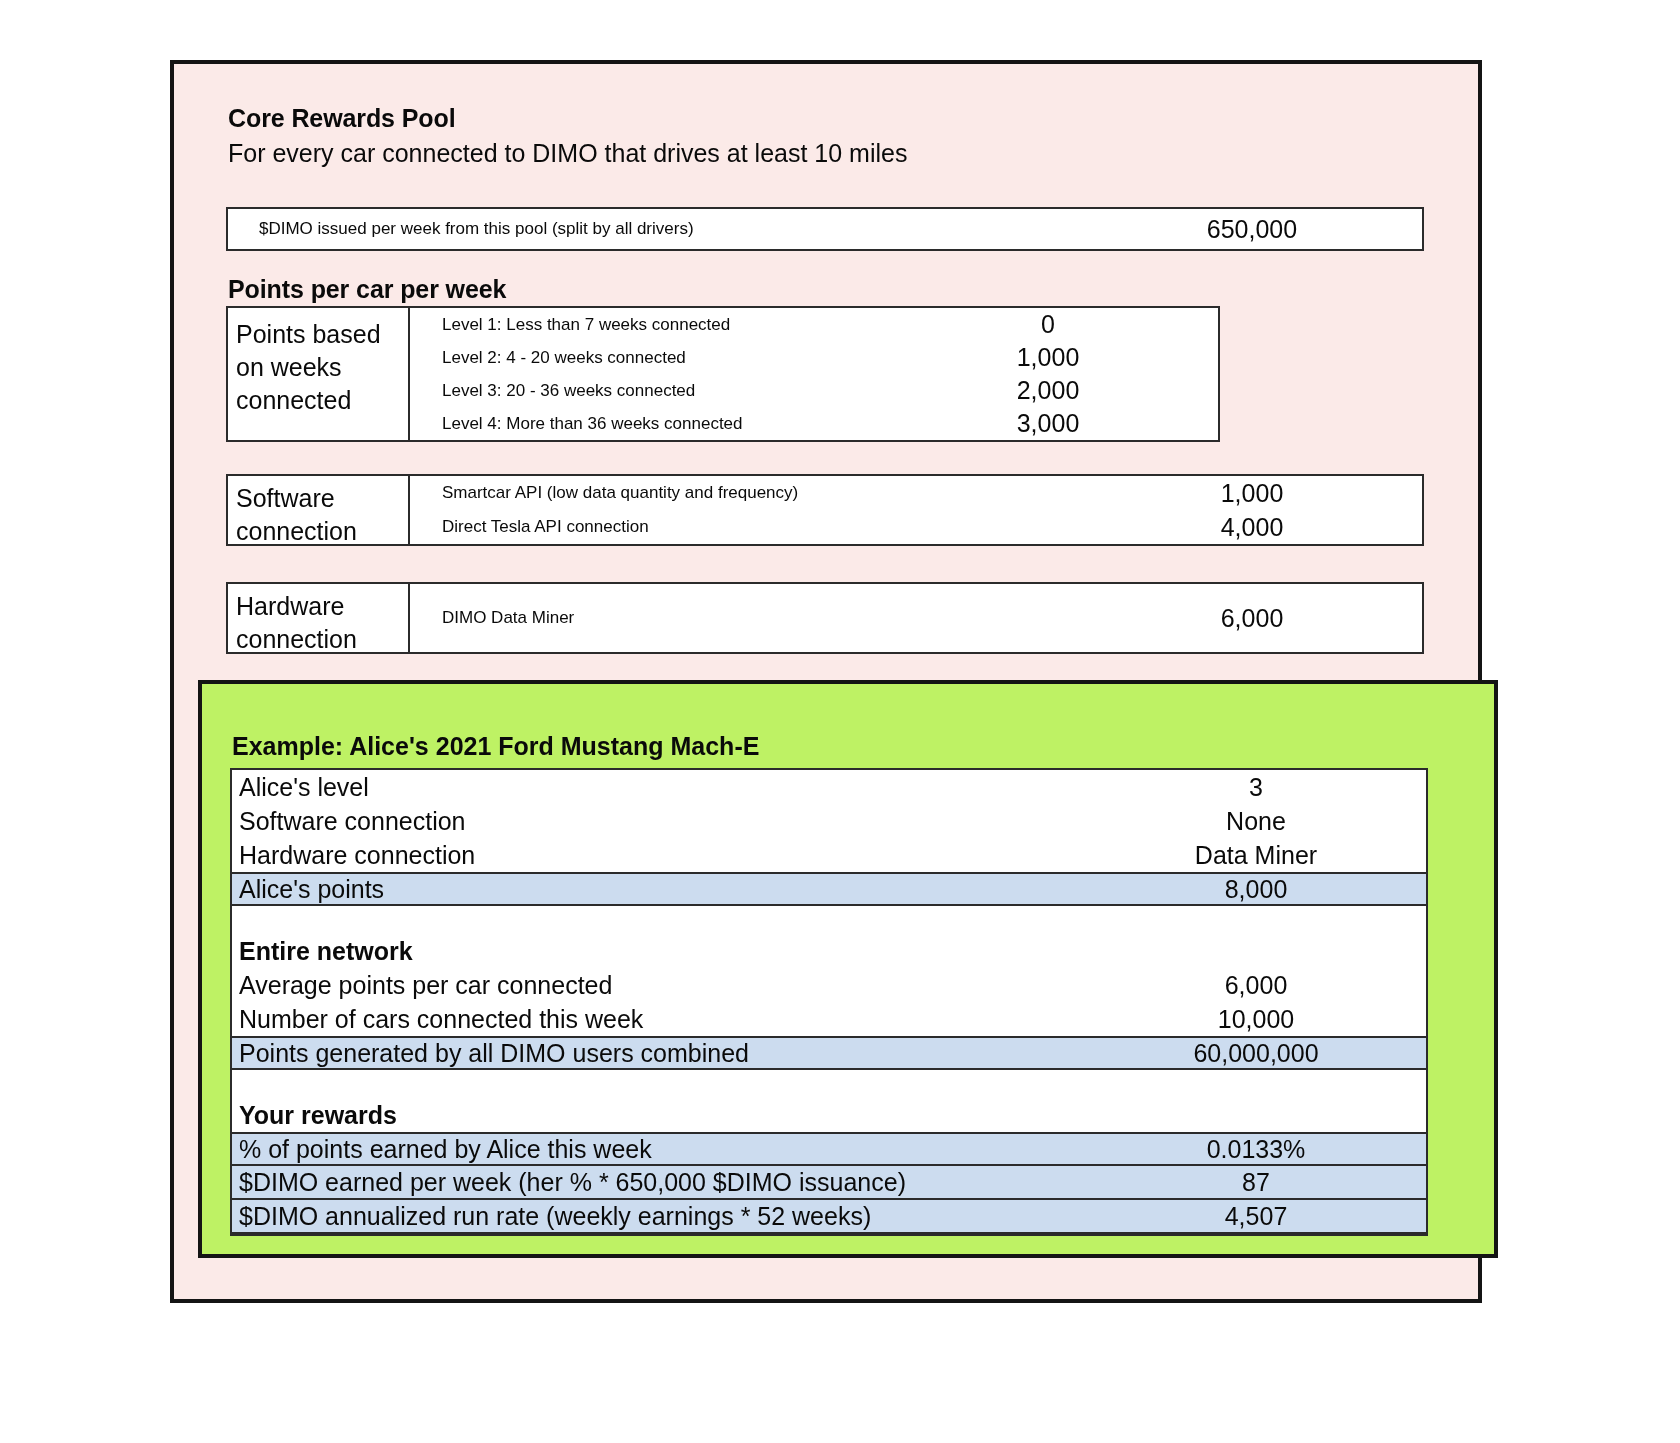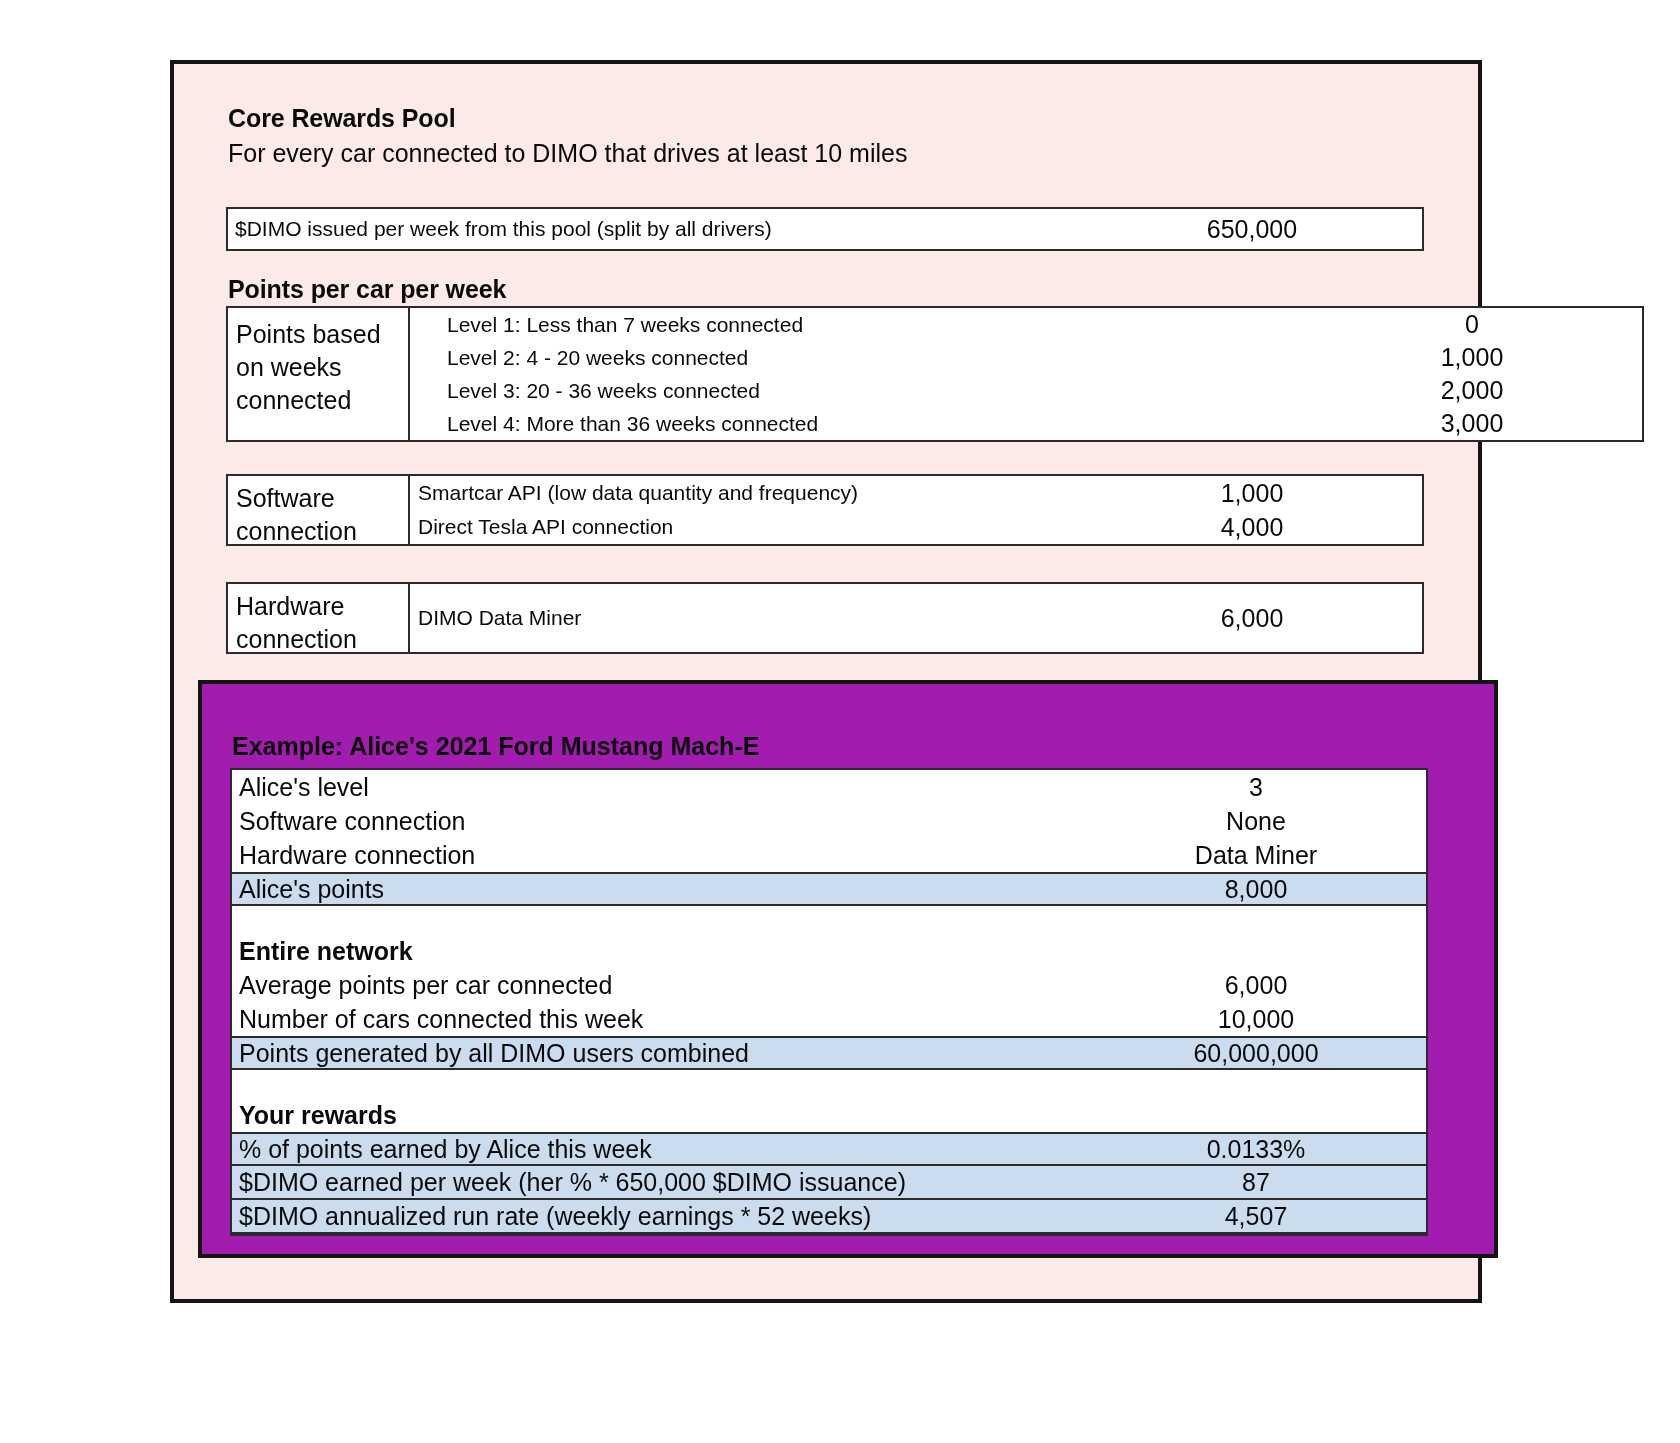--- a/index.html
+++ b/index.html
@@ -60,45 +60,45 @@
     flex-direction: column;
     justify-content: center;
   }
   .tbl .row {
     display: flex;
     align-items: center;
   }
   .tbl .row .r-text {
     flex: 1;
     padding-left: 8px;
-    font-size: 21px;
+    font-size: 17px;
     white-space: nowrap;
+    margin-left: 24px;
   }
   .tbl .row .r-val {
     width: 340px;
     text-align: center;
     font-size: 25px;
   }
 
   
   #issuance-table {
     left: 52px;
     top: 143px;
     width: 1198px;
     height: 44px;
   }
   #issuance-table .r-text { padding-left: 7px; }
 
   
   #levels-table {
     left: 52px;
     top: 242px;
-    width: 1418px;
+    width: 994px;
     height: 136px;
-    gap: 29px;
   }
   #levels-table .lbl-col { width: 182px; align-items: flex-start; padding-top: 10px;}
   #levels-table .row { height: 34px; }
 
   
   #software-table {
     left: 52px;
     top: 410px;
     width: 1198px;
     height: 72px;
@@ -123,21 +123,21 @@
 
   
   #example-panel {
     position: absolute;
     left: 24px;
     top: 616px;
     width: 1300px;
     height: 578px;
     box-sizing: border-box;
     border: 4px solid #141414;
-    background: #a21caf;
+    background: #bef264;
   }
   #example-title {
     position: absolute;
     left: 30px;
     top: 48px;
     font-size: 25px;
     font-weight: bold;
   }
 
   

